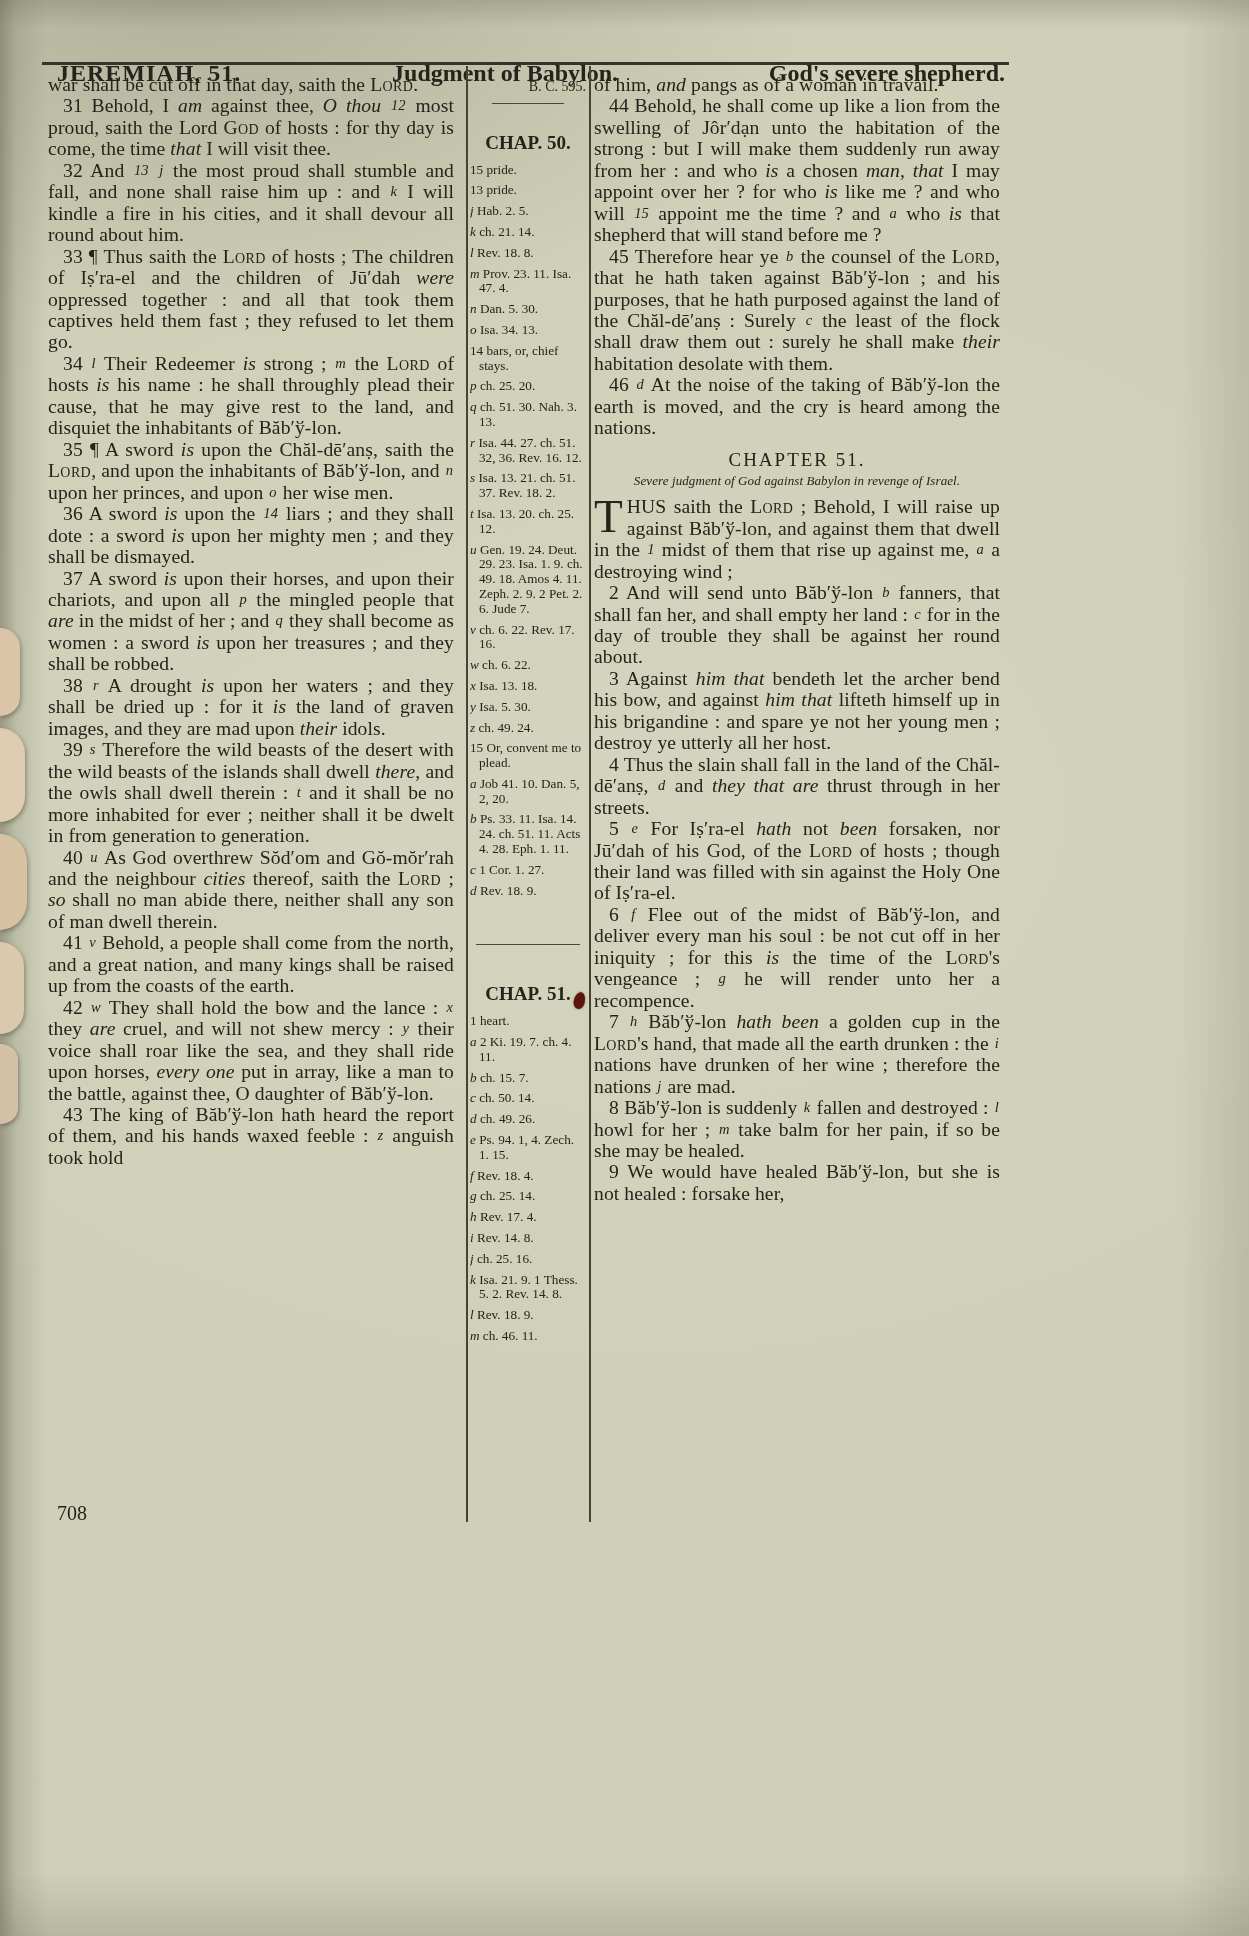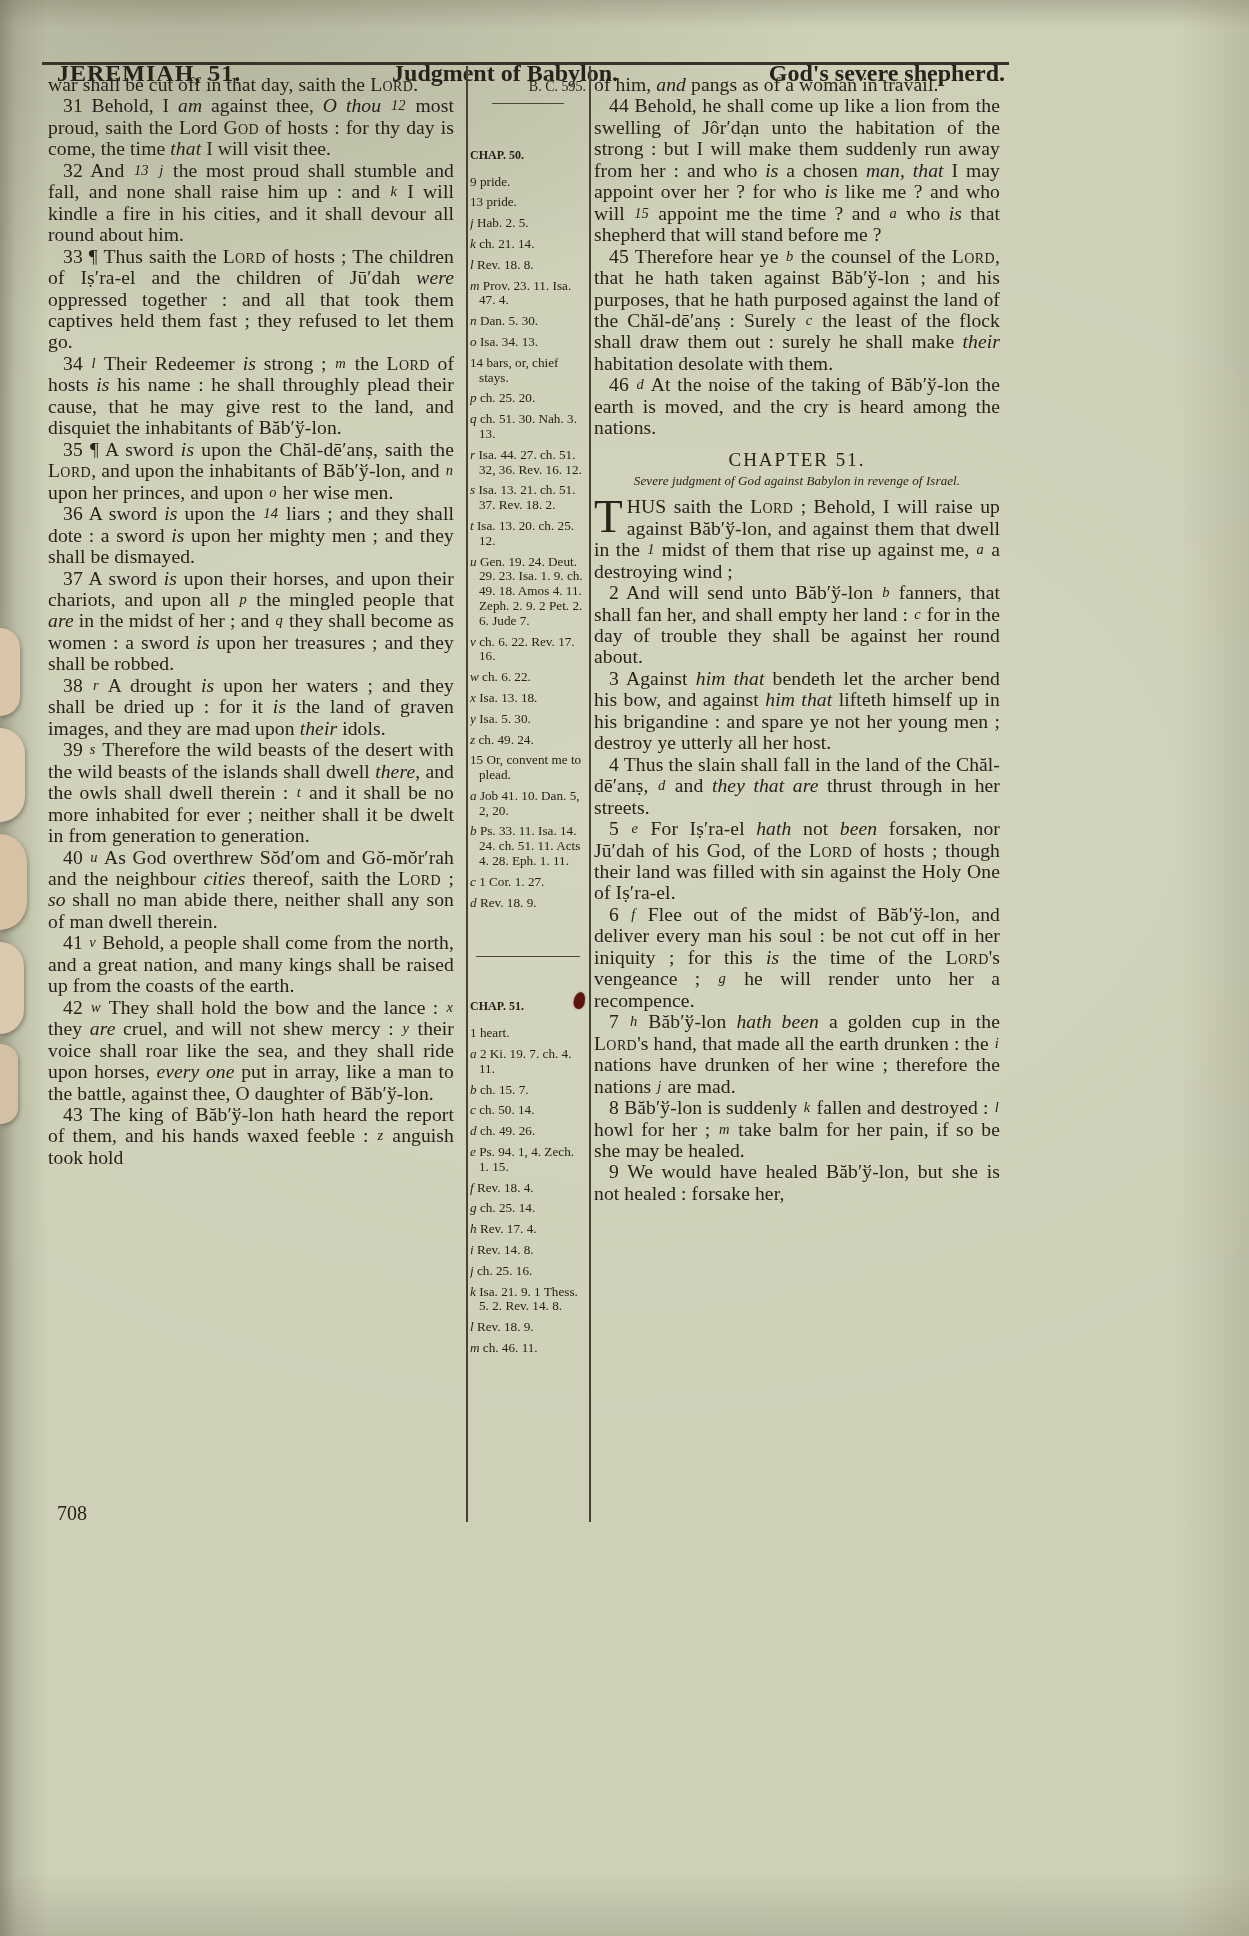--- a/index.html
+++ b/index.html
@@ -32,21 +32,21 @@
   .dropcap { float:left; font-size:47px; line-height:37px; padding:2px 4px 0 0; }
   .sc { font-variant:small-caps; letter-spacing:0.4px; }
   .rn { font-style:italic; font-size:0.74em; vertical-align:0.14em; padding:0 1px; }
 
   .chapter-heading { font-weight:normal; font-size:19px; letter-spacing:2px; text-align:center; text-indent:0; margin:10px 0 3px; }
   .chapter-summary { text-align:right; font-style:italic; font-size:13px; line-height:15px; margin:0 18px 8px; text-indent:0 !important; text-align-last:center; }
 
   .col-center { position:absolute; left:470px; top:80px; width:116px; height:1448px; overflow:hidden; font-size:13.2px; line-height:14.8px; }
   .bc-date { text-align:right; font-size:14px; }
   .bc-rule { width:62%; height:1px; background:#4a483a; margin:8px auto 0; }
-  .chap-head { text-align:left; font-weight:bold; font-size:12px; margin:44px 0 12px; }
+  .chap-head { text-align:center; font-weight:bold; font-size:19px; margin:32px 0 12px; }
   .chap-head.second { margin-top:42px; }
   .ref { margin-bottom:6px; padding-left:9px; text-indent:-9px; }
   .ref-divider { height:1px; background:#4a483a; margin:46px 6px 40px; }
 
   .page-number { position:absolute; top:1502px; left:57px; width:406px; font-size:20px; }
 
   .thumb-tab { position:absolute; left:0; border-radius:0 46px 46px 0 / 0 50% 50% 0; box-shadow:1px 2px 4px rgba(60,54,38,0.45); }
   .tab1 { top:628px;  width:20px; height:88px;  background:#dac5a9; }
   .tab2 { top:728px;  width:25px; height:94px;  background:#ddccb1; }
   .tab3 { top:834px;  width:27px; height:96px;  background:#d7c3a4; }
@@ -94,21 +94,21 @@
       <p class="verse">42 <span class="rn">w</span> They shall hold the bow and the lance : <span class="rn">x</span> they <i>are</i> cruel, and will not shew mercy : <span class="rn">y</span> their voice shall roar like the sea, and they shall ride upon horses, <i>every one</i> put in array, like a man to the battle, against thee, O daughter of Băb′ў-lon.</p>
       <p class="verse">43 The king of Băb′ў-lon hath heard the report of them, and his hands waxed feeble : <span class="rn">z</span> anguish took hold</p>
     </section>
 
   <aside class="col-center">
     <div class="bc-date">B. C. 595.</div>
     <div class="bc-rule"></div>
     <div class="chap-head">CHAP. 50.</div>
     <div>
 
-    <p class="ref">9 pride.</p>
+    <p class="ref">15 pride.</p>
         <p class="ref">13 pride.</p>
         <p class="ref"><i>j</i> Hab. 2. 5.</p>
         <p class="ref"><i>k</i> ch. 21. 14.</p>
         <p class="ref"><i>l</i> Rev. 18. 8.</p>
         <p class="ref"><i>m</i> Prov. 23. 11. Isa. 47. 4.</p>
         <p class="ref"><i>n</i> Dan. 5. 30.</p>
         <p class="ref"><i>o</i> Isa. 34. 13.</p>
         <p class="ref">14 bars, or, chief stays.</p>
         <p class="ref"><i>p</i> ch. 25. 20.</p>
         <p class="ref"><i>q</i> ch. 51. 30. Nah. 3. 13.</p>

